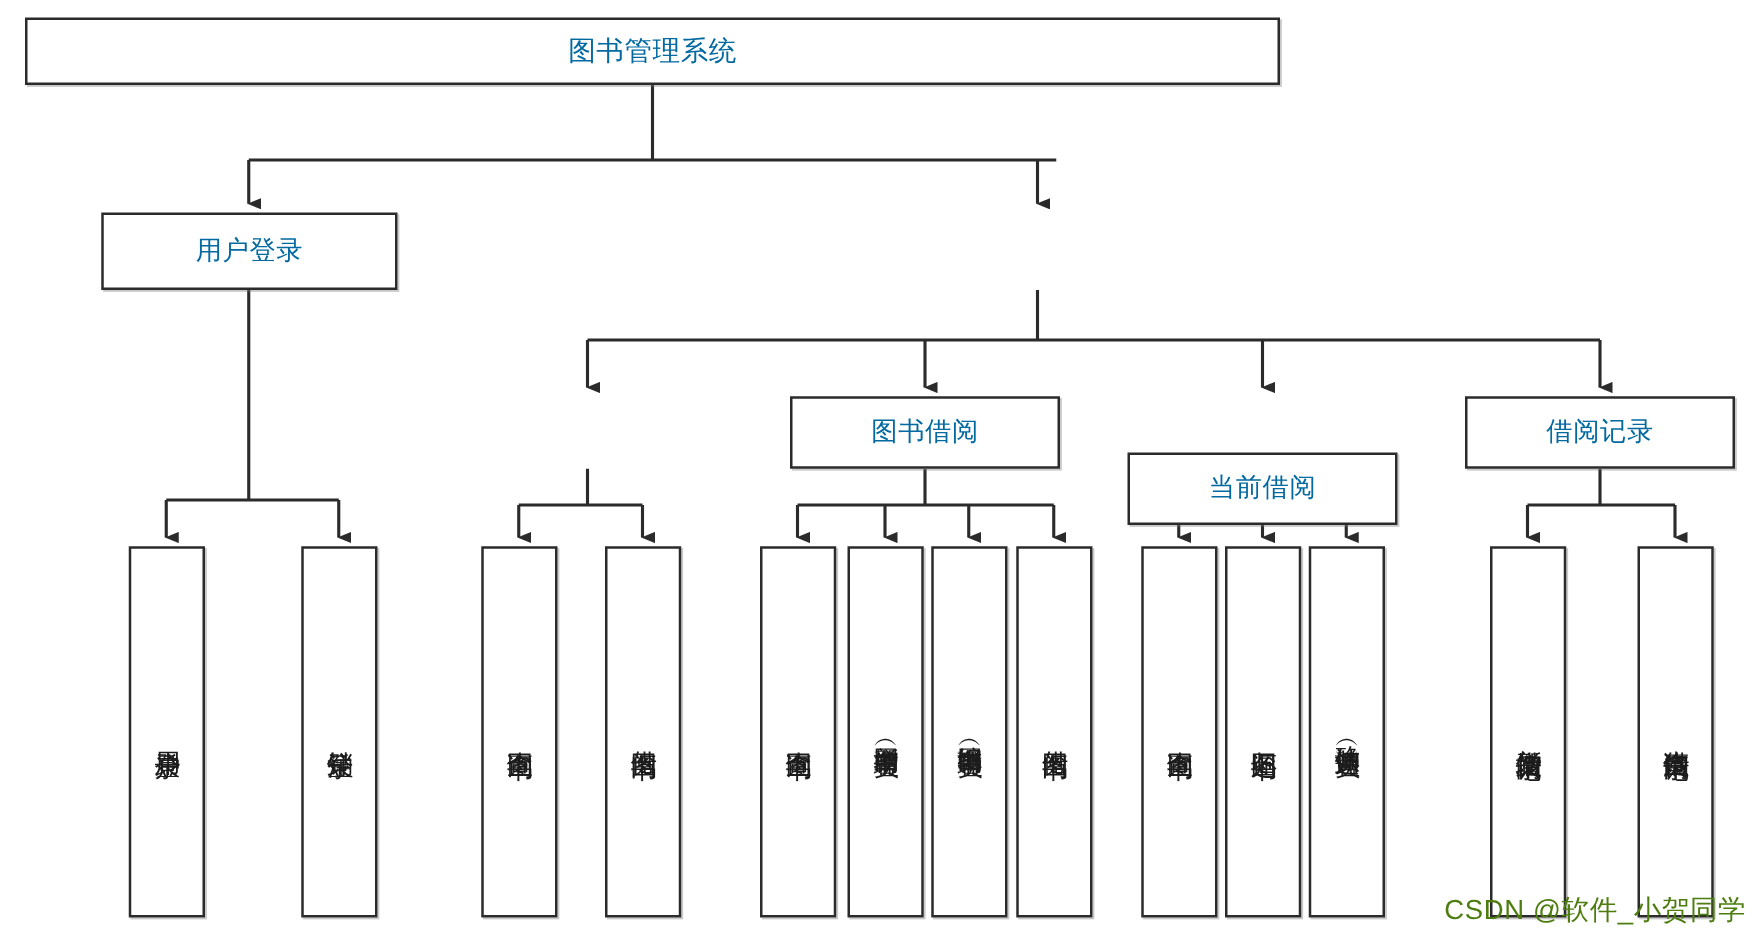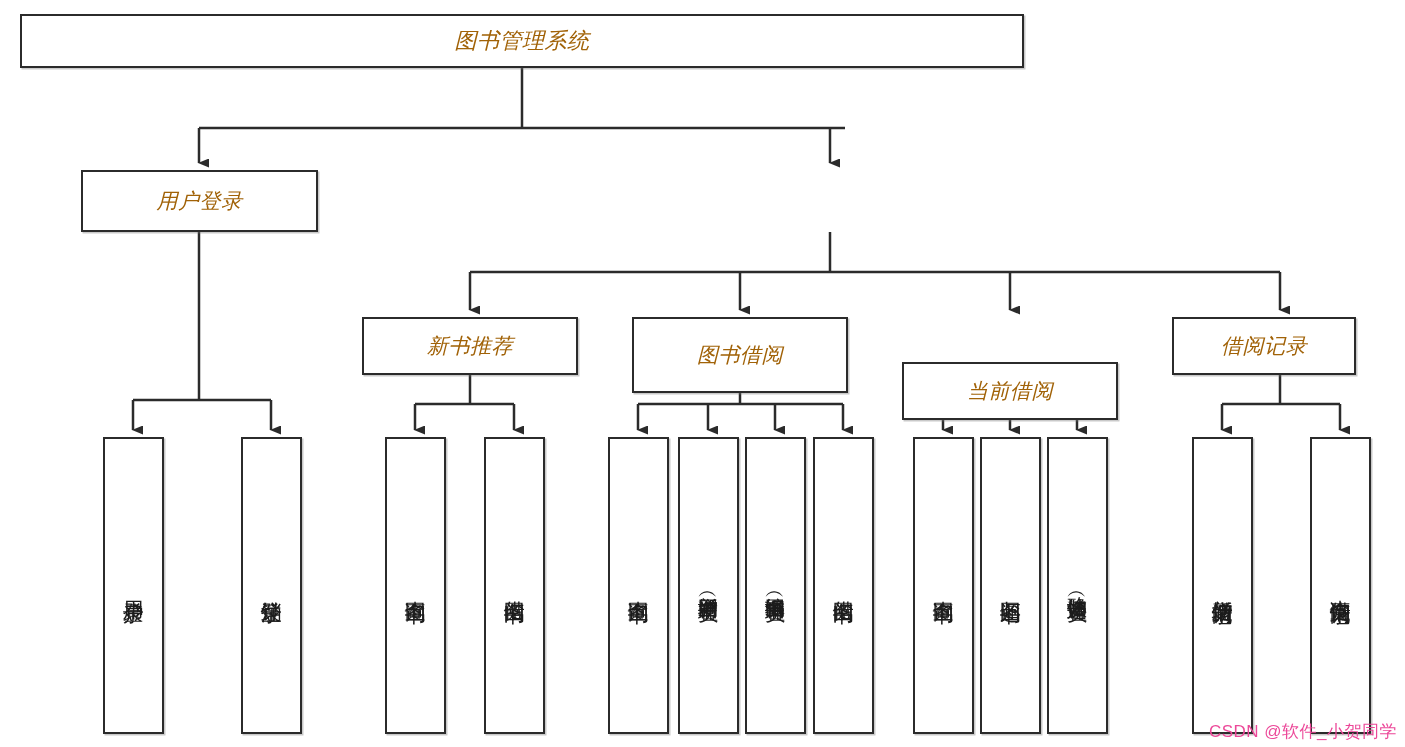--- a/index.html
+++ b/index.html
@@ -33,24 +33,23 @@
     background: #ffffff;
     display: flex;
     align-items: center;
     justify-content: center;
     box-shadow: 1.5px 1.5px 0 rgba(120,120,120,0.40);
   }
   .node .lbl {
     font-size: 21px;
     line-height: 1.22;
     letter-spacing: 0.5px;
-    color: #a16207;
+    color: #0369a1;
     text-align: right;
     white-space: nowrap;
-    font-style: italic;
   }
   .node.root .lbl { font-size: 22px; }
   .leaf {
     position: absolute;
     box-sizing: border-box;
     border: 2.5px solid #2b2b2b;
     background: #ffffff;
     display: flex;
     align-items: center;
     justify-content: center;
@@ -64,22 +63,22 @@
     letter-spacing: 1px;
     color: #1c1c1c;
     text-align: center;
     white-space: nowrap;
   }
   .leaf.tall .vlbl { font-size: 20px; }
   #watermark {
     position: absolute;
     right: 8px;
     bottom: 4px;
-    font-size: 17px;
-    color: #ec4899;
+    font-size: 22px;
+    color: #4d7c0f;
     letter-spacing: 0.5px;
     white-space: nowrap;
     user-select: none;
   }
 </style>
 </head>
 <body>
 
 <div id="canvas">
 
@@ -134,30 +133,27 @@
   </svg>
 
   <div class="node root" style="left:20px; top:14px; width:1004px; height:54px;">
     <span class="lbl">图书管理系统</span>
   </div>
 
   <div class="node" style="left:81px; top:170px; width:237px; height:62px;">
     <span class="lbl">用户登录</span>
   </div>
 
-  <div class="node" style="left:362px; top:317px; width:216px; height:58px;">
-    <span class="lbl">新书推荐</span>
-  </div>
-  <div class="node" style="left:632px; top:317px; width:216px; height:76px;">
+  <div class="node" style="left:632px; top:317px; width:216px; height:58px;">
     <span class="lbl">图书借阅</span>
   </div>
   <div class="node" style="left:902px; top:317px; width:216px; height:58px;margin-top:45px;">
     <span class="lbl">当前借阅</span>
   </div>
-  <div class="node" style="left:1172px; top:317px; width:184px; height:58px;">
+  <div class="node" style="left:1172px; top:317px; width:216px; height:58px;">
     <span class="lbl">借阅记录</span>
   </div>
 
   <div class="leaf" style="left:103px; top:437px; width:61px; height:297px;">
     <span class="vlbl">用户登录</span>
   </div>
   <div class="leaf" style="left:241px; top:437px; width:61px; height:297px;">
     <span class="vlbl">注销登录</span>
   </div>
 

